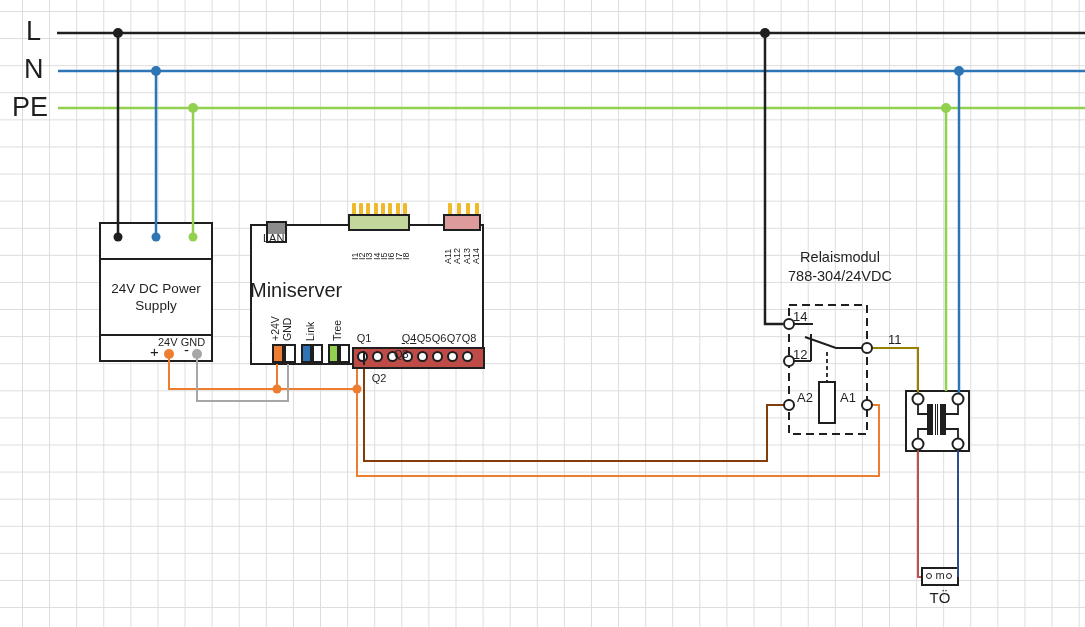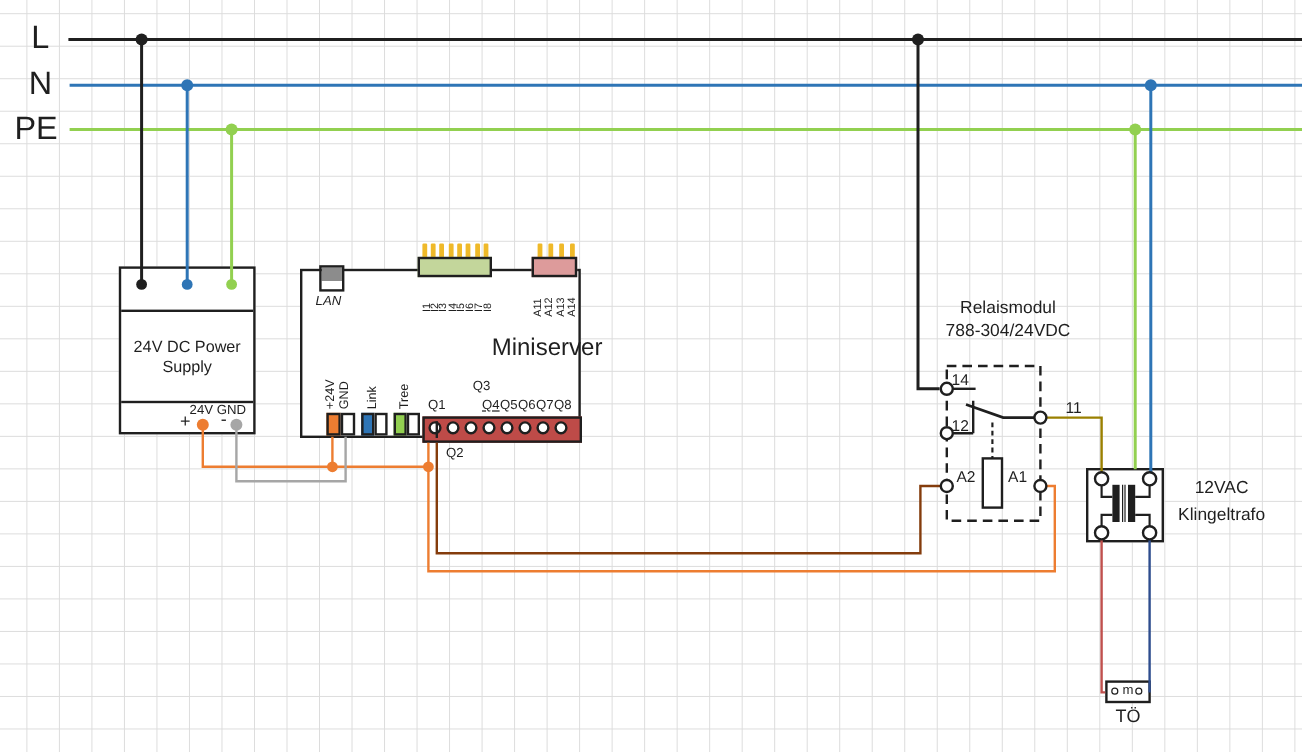--- a/index.html
+++ b/index.html
@@ -16,21 +16,21 @@
   .abs { position:absolute; }
   svg.layer { position:absolute; left:0; top:0; width:1085px; height:627px; pointer-events:none; z-index:5; }
   .buslabel { font-size:27px; }
   .box { position:absolute; border:2px solid #1f1f1f; background:#fff; z-index:2; }
   
   .psu-top { height:36px; border-bottom:2px solid #1f1f1f; }
   .psu-mid { height:76px; border-bottom:2px solid #1f1f1f; display:flex; flex-direction:column;
              align-items:center; justify-content:center; font-size:13.5px; line-height:17px; text-align:center;}
   .psu-small { position:absolute; font-size:11px; }
   
-  .ms-title { position:absolute; left:250px; top:279px; width:252px; text-align:right; font-size:20px; z-index:3;}
+  .ms-title { position:absolute; left:250px; top:279px; width:252px; text-align:left; font-size:20px; z-index:3;}
   .conn { position:absolute; border:2px solid #1f1f1f; z-index:3; }
   .pin { position:absolute; width:4px; height:12px; z-index:2; border-radius:1px; }
   .vlabel { position:absolute; font-size:9px; transform:rotate(-90deg); transform-origin:0 0;
             white-space:nowrap; z-index:3; letter-spacing:0px;}
   .vlabel2 { position:absolute; font-size:10.5px; transform:rotate(-90deg); transform-origin:0 0;
              white-space:nowrap; z-index:3; }
   .qlabel { position:absolute; width:20px; text-align:center; font-size:11px; z-index:3; }
   .qcircle { position:absolute; width:11px; height:11px; border:2px solid #1f1f1f; border-radius:50%;
              background:#fff; z-index:3; }
   .lanlabel { position:absolute; font-size:11px; z-index:3; }
@@ -57,21 +57,21 @@
   </div>
   <span class="psu-small" style="left:158px; top:336px; z-index:3;">24V GND</span>
   <span class="abs" style="left:150px; top:343px; font-size:15px; z-index:3;">+</span>
   <span class="abs" style="left:184px; top:341px; font-size:15px; z-index:3;">-</span>
 
   <div class="box" style="left:250px; top:224px; width:234px; height:141px;"></div>
   <div class="ms-title">Miniserver</div>
 
   <div class="conn" style="left:266px; top:221px; width:21px; height:22px;
        background:linear-gradient(var(--c-lan) 0 60%, #fff 60% 100%);"></div>
-  <span class="lanlabel" style="left:263px; top:245px;font-style:italic;">LAN</span>
+  <span class="lanlabel" style="left:263px; top:232px;">LAN</span>
 
   <div class="conn" style="left:348px; top:214px; width:62px; height:17px; background:var(--c-input_conn);"></div>
   <div class="pin" style="left:352px; top:203px; background:var(--c-pin);"></div>
   <div class="pin" style="left:359px; top:203px; background:var(--c-pin);"></div>
   <div class="pin" style="left:366px; top:203px; background:var(--c-pin);"></div>
   <div class="pin" style="left:374px; top:203px; background:var(--c-pin);"></div>
   <div class="pin" style="left:381px; top:203px; background:var(--c-pin);"></div>
   <div class="pin" style="left:388px; top:203px; background:var(--c-pin);"></div>
   <div class="pin" style="left:396px; top:203px; background:var(--c-pin);"></div>
   <div class="pin" style="left:403px; top:203px; background:var(--c-pin);"></div>
@@ -112,42 +112,38 @@
   <div class="qcircle" style="left:371.5px; top:350.5px;"></div>
   <div class="qcircle" style="left:386.5px; top:350.5px;"></div>
   <div class="qcircle" style="left:401.5px; top:350.5px;"></div>
   <div class="qcircle" style="left:416.5px; top:350.5px;"></div>
   <div class="qcircle" style="left:431.5px; top:350.5px;"></div>
   <div class="qcircle" style="left:446.5px; top:350.5px;"></div>
   <div class="qcircle" style="left:461.5px; top:350.5px;"></div>
   <div class="abs" style="left:363px; top:351px; width:2px; height:14px; background:#1f1f1f; z-index:4;"></div>
   <span class="qlabel" style="left:354px; top:332px;">Q1</span>
   <span class="qlabel" style="left:369px; top:332px;margin-top:40px;">Q2</span>
-  <span class="qlabel" style="left:384px; top:316px;padding-left:10px;">Q3</span>
+  <span class="qlabel" style="left:384px; top:348px;padding-left:10px;">Q3</span>
   <span class="qlabel" style="left:399px; top:332px;text-decoration:underline;">Q4</span>
   <span class="qlabel" style="left:414px; top:332px;">Q5</span>
   <span class="qlabel" style="left:429px; top:332px;">Q6</span>
   <span class="qlabel" style="left:444px; top:332px;">Q7</span>
   <span class="qlabel" style="left:459px; top:332px;">Q8</span>
 
   <div class="title2" style="left:775px; top:248px; width:130px;">
     <div>Relaismodul</div>
     <div>788-304/24VDC</div>
   </div>
   <span class="rlabel" style="left:793px; top:309px;">14</span>
   <span class="rlabel" style="left:793px; top:347px;">12</span>
   <span class="rlabel" style="left:888px; top:332px;">11</span>
   <span class="rlabel" style="left:797px; top:390px;">A2</span>
   <span class="rlabel" style="left:840px; top:390px;">A1</span>
 
   <div class="box" style="left:905px; top:390px; width:65px; height:62px;"></div>
-  <div class="title2" style="left:973px; top:398px; width:90px;">
-    <div>12VAC</div>
-    <div style="margin-top:3px;">Klingeltrafo</div>
-  </div>
 
   <div class="box" style="left:921px; top:567px; width:38px; height:19px;"></div>
   <div class="tocircle" style="left:926px; top:573px;"></div>
   <div class="tocircle" style="left:946px; top:573px;"></div>
   <span class="abs" style="left:934px; top:569px; width:12px; text-align:center; font-size:11px; z-index:6;">m</span>
   <div class="abs" style="left:919px; top:589px; width:42px; text-align:center; font-size:15px;">TÖ</div>
 
   <svg class="layer" viewBox="0 0 1085 627">
 
     <g fill="none" stroke-width="2.5">

